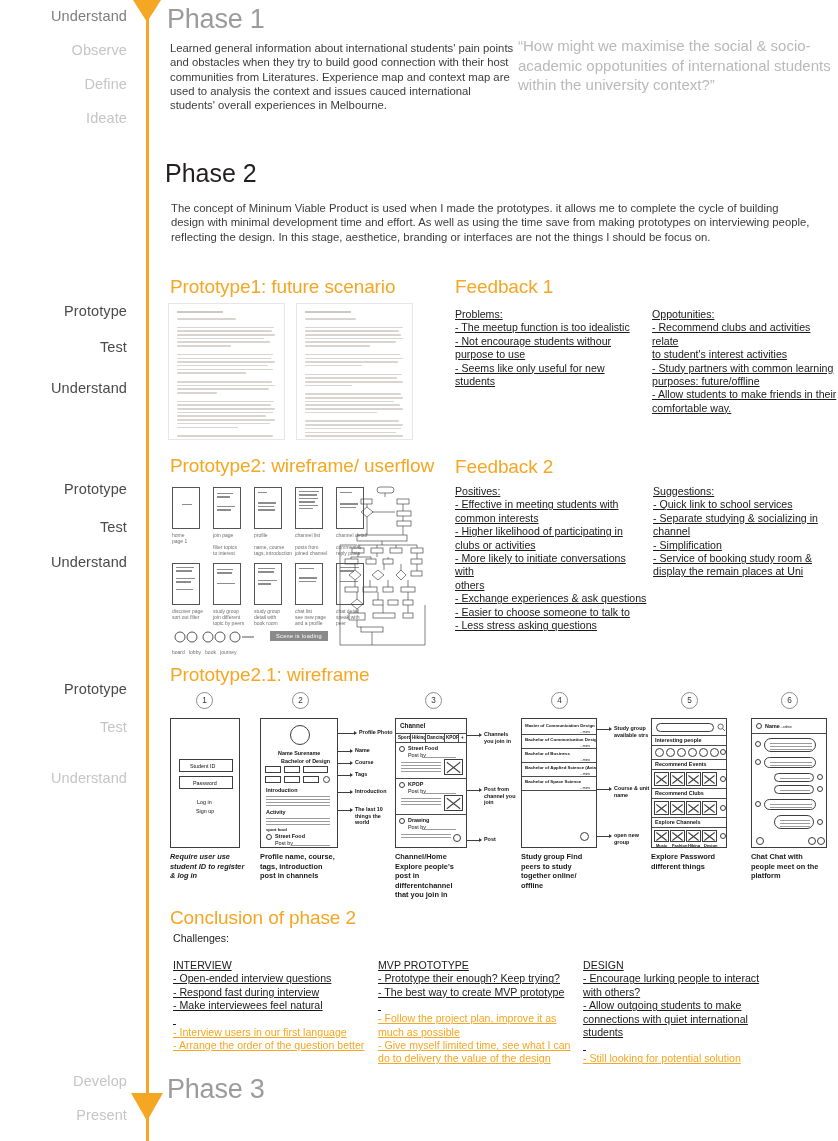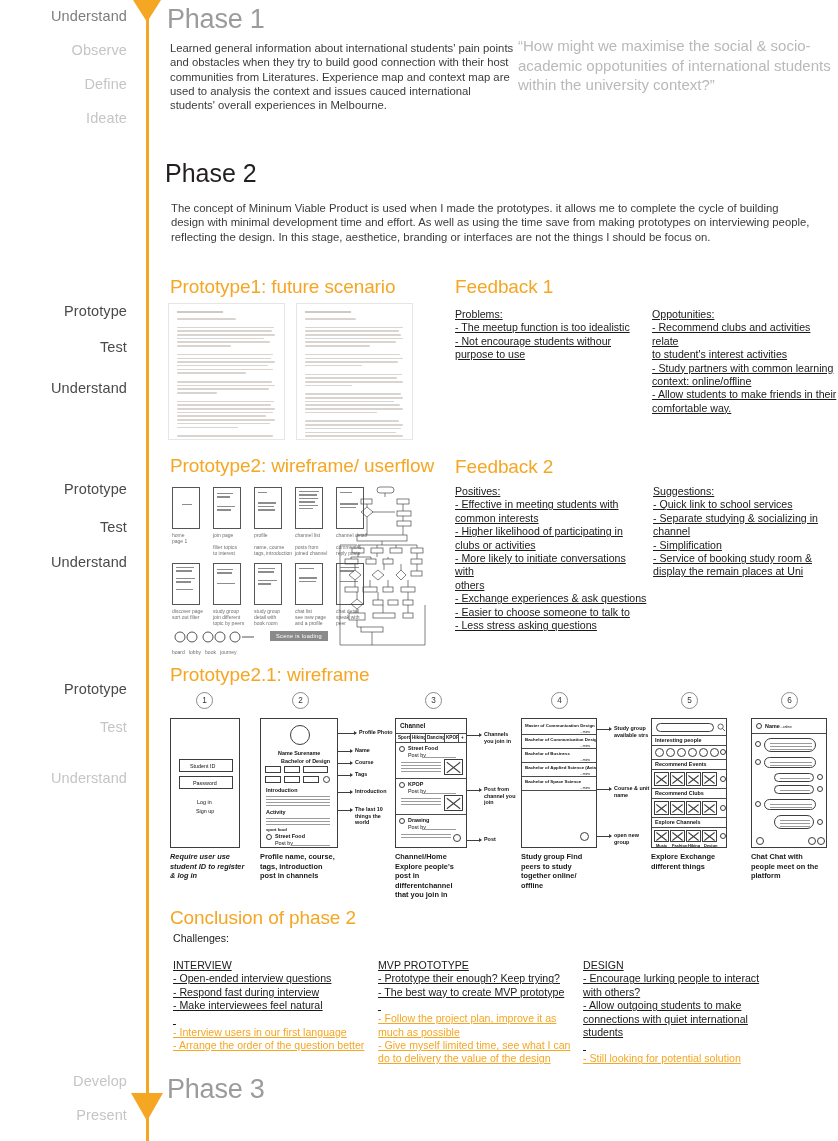--- a/index.html
+++ b/index.html
@@ -322,27 +322,28 @@
     <div class="doc-line" style="width:88%"></div>
 
 </div>
 
 <div class="sec-title" style="left:455px; top:276px;">Feedback 1</div>
 <div class="col-text" style="left:455px; top:308px; width:185px;">
   <span class="hd">Problems:</span>
   <span class="hd">- The meetup function is too idealistic</span>
   <span class="hd">- Not encourage students withour</span>
   <span class="hd">purpose to use</span>
+  <span class="hd">- Seems like only useful for new students</span>
 </div>
 <div class="col-text" style="left:652px; top:308px; width:185px;">
   <span class="hd">Oppotunities:</span>
   <span class="hd">- Recommend clubs and activities relate</span>
   <span class="hd">to student's interest activities</span>
   <span class="hd">- Study partners with common learning</span>
-  <span class="hd">context: online/offline</span>
+  <span class="hd">purposes: future/offline</span>
   <span class="hd">- Allow students to make friends in their</span>
   <span class="hd">comfortable way.</span>
 </div>
 
 <div class="sec-title" style="left:170px; top:455px;">Prototype2: wireframe/ userflow</div>
 
 <div class="sketch" style="left:172px; top:487px; width:28px; height:42px;">
   <div class="sk-line" style="width:40%; margin-top:16px; margin-left:9px;"></div>
 </div>
 <div class="sketch" style="left:213px; top:487px; width:28px; height:42px;">
@@ -694,21 +695,21 @@
   <div class="wf-x" style="left:2px; top:111px; width:15px; height:12px;"></div>
   <div class="wf-x" style="left:18px; top:111px; width:15px; height:12px;"></div>
   <div class="wf-x" style="left:34px; top:111px; width:15px; height:12px;"></div>
   <div class="wf-x" style="left:50px; top:111px; width:15px; height:12px;"></div>
   <div class="wf-circle" style="left:68px; top:114px; width:6px; height:6px;"></div>
   <div class="wf-txt" style="left:4px; top:124px; font-size:4px;">Music</div>
   <div class="wf-txt" style="left:20px; top:124px; font-size:4px;">Fashion</div>
   <div class="wf-txt" style="left:36px; top:124px; font-size:4px;">Hiking</div>
   <div class="wf-txt" style="left:52px; top:124px; font-size:4px;">Design</div>
 </div>
-<div class="cap" style="left:651px; top:852px; width:72px;">Explore Exchange different things</div>
+<div class="cap" style="left:651px; top:852px; width:72px;">Explore Password different things</div>
 
 <div class="wf-num" style="left:781px; top:692px;">6</div>
 <div class="wf-frame" style="left:751px; top:718px; width:76px; height:130px;">
   <div class="wf-circle" style="left:4px; top:4px; width:6px; height:6px;"></div>
   <div class="wf-txt" style="left:13px; top:4px;">Name</div>
   <div class="wf-txt n" style="left:28px; top:5px; font-size:3.4px;">...online</div>
   <div class="wf-rule" style="left:0; top:14px; width:76px;"></div>
   <div class="wf-circle" style="left:3px; top:22px; width:6px; height:6px;"></div>
   <div class="wf-pill" style="left:12px; top:19px; width:52px; height:14px;">
     <div class="wf-rule thin" style="left:5px; top:4px; width:42px;"></div>

